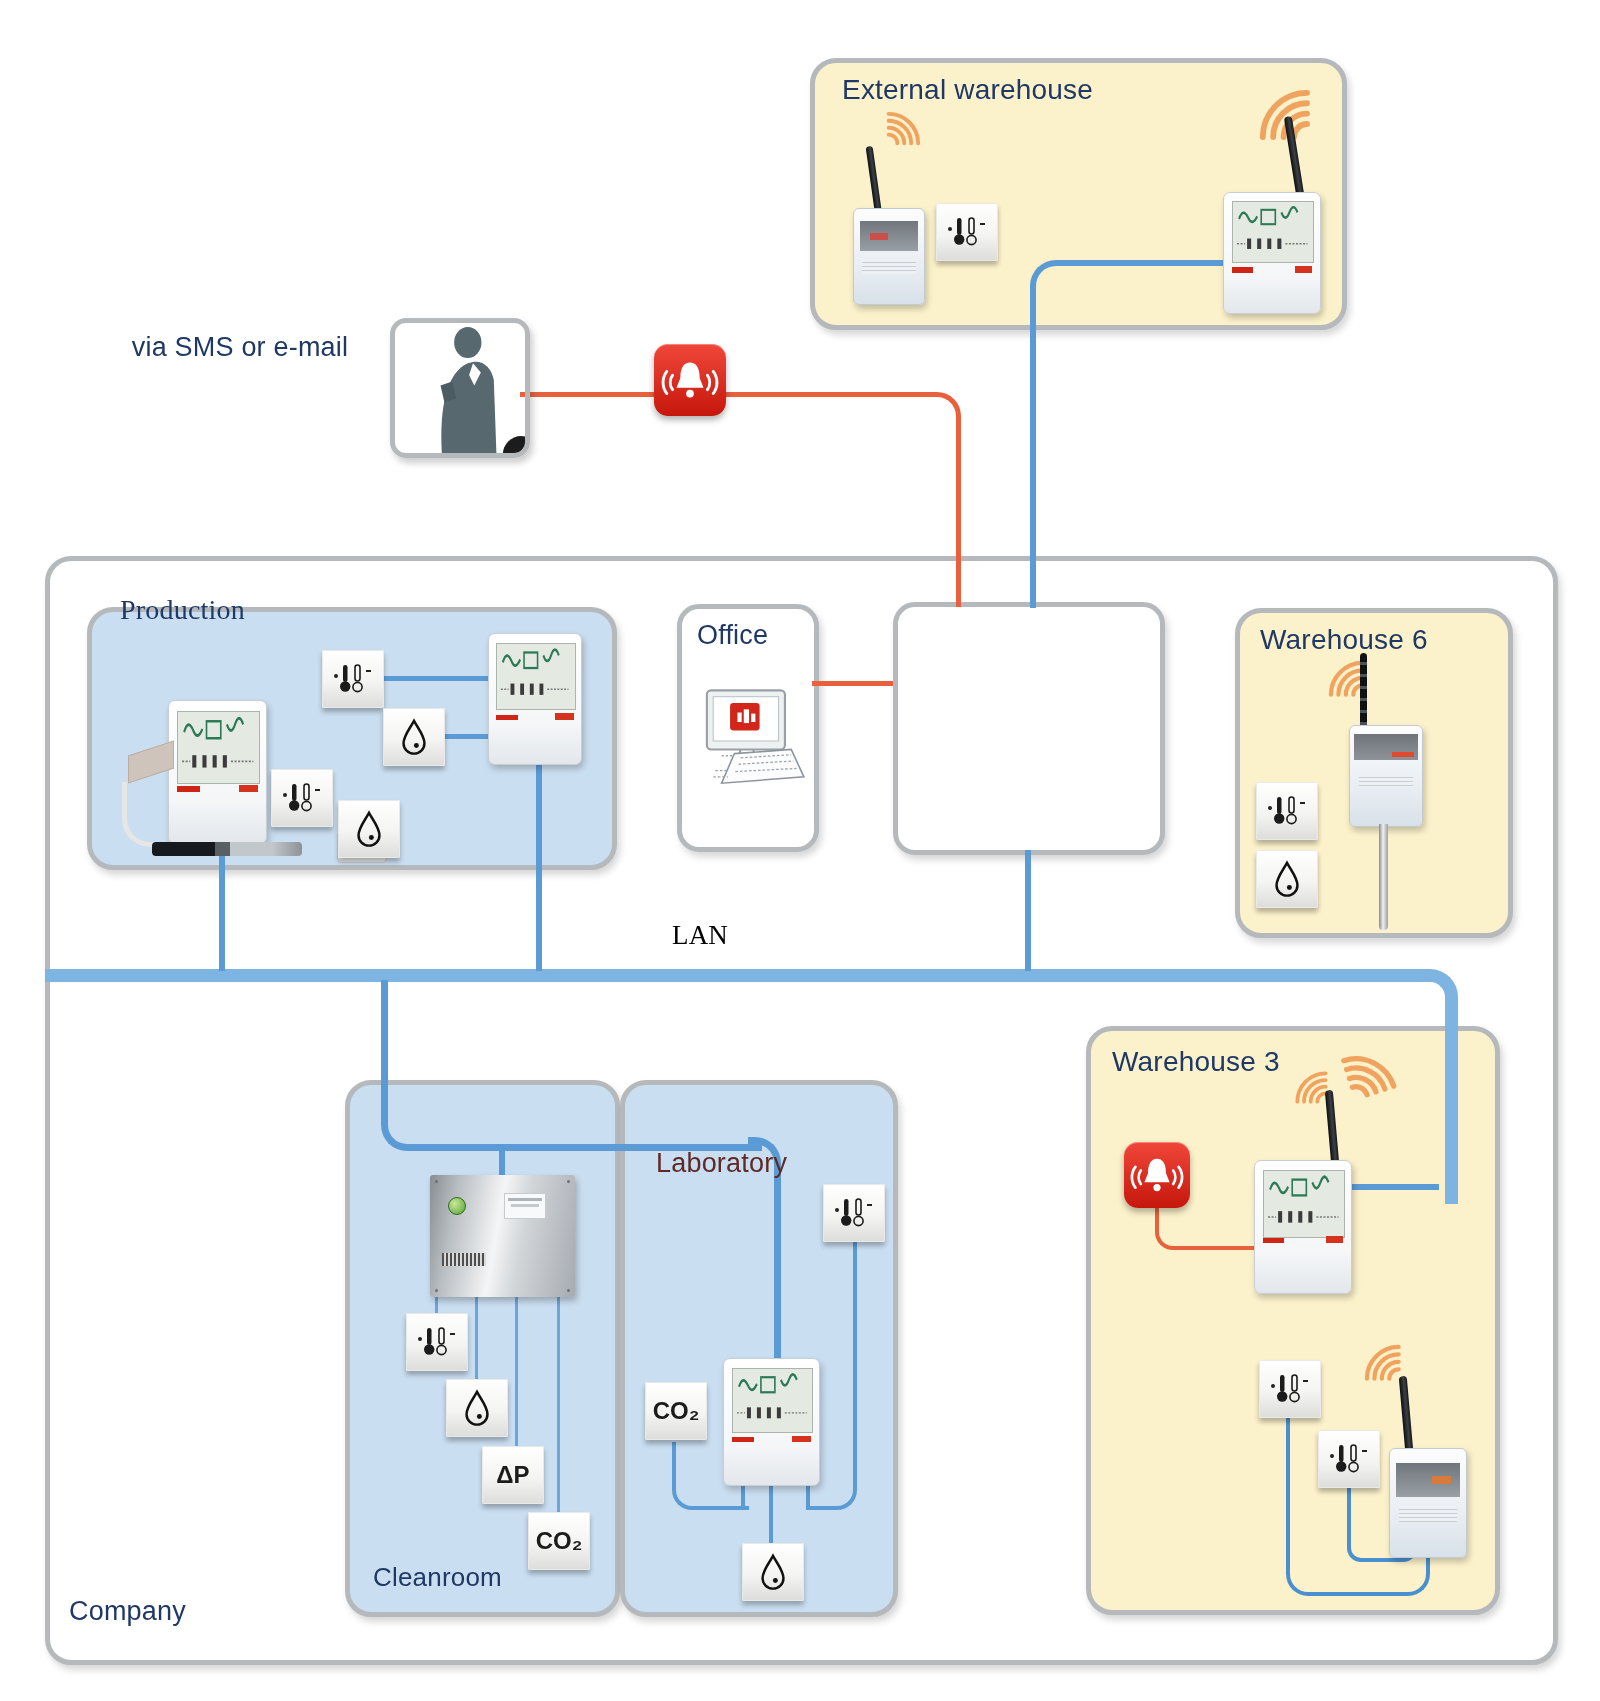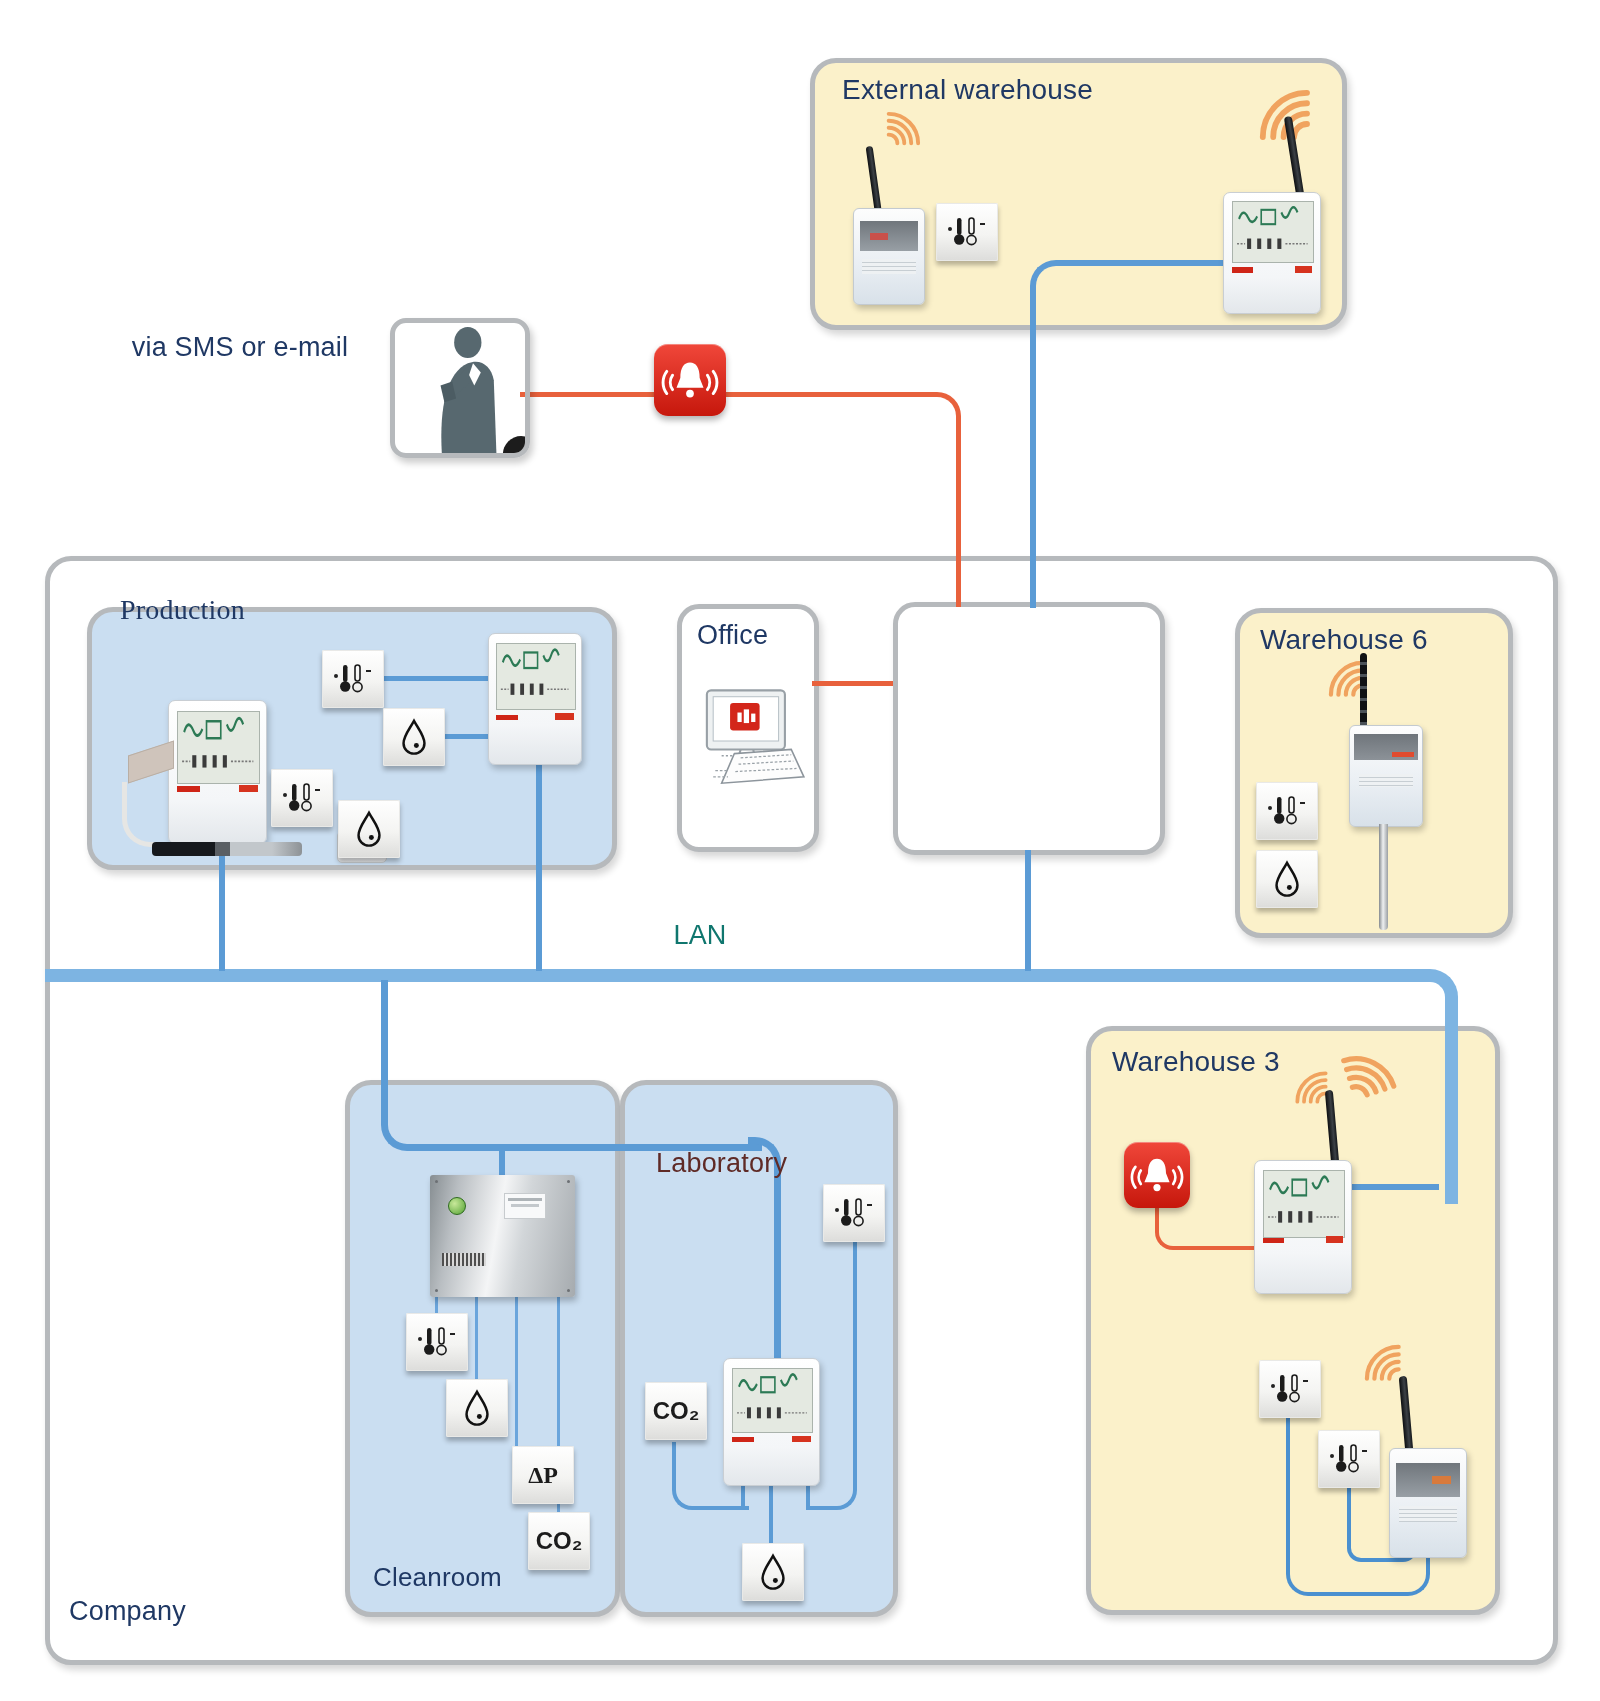--- a/index.html
+++ b/index.html
@@ -84,21 +84,21 @@
   <div class="line" style="left:1347px;top:1532px;width:62px;height:26px;border-left:4px solid #4a90d0;border-right:4px solid #4a90d0;border-bottom:4px solid #4a90d0;border-bottom-left-radius:14px;border-bottom-right-radius:14px;"></div>
 
   <div class="title" style="left:842px;top:74px;">External warehouse</div>
   <div class="title" style="left:120px;top:594px;font-family:Liberation Serif, serif;">Production</div>
   <div class="title" style="left:697px;top:620px;font-size:27px;">Office</div>
   <div class="title" style="left:1260px;top:624px;">Warehouse 6</div>
   <div class="title" style="left:1112px;top:1046px;">Warehouse 3</div>
   <div class="title" style="left:373px;top:1562px;font-size:26px;">Cleanroom</div>
   <div class="title" style="left:656px;top:1148px;font-size:27px;color:#5f2a26;">Laboratory</div>
   <div class="title" style="left:69px;top:1596px;font-size:27px;">Company</div>
-  <div class="title" style="left:660px;top:920px;width:80px;text-align:center;font-size:27px;color:#0f766e;">LAN</div>
+  <div class="title" style="left:660px;top:920px;width:80px;text-align:center;font-size:27px;color:#000000;font-family:Liberation Serif, serif;">LAN</div>
   <div class="title" style="left:110px;top:326px;width:260px;text-align:center;font-size:27px;line-height:42px;">
     <div>via SMS or e-mail</div>
   </div>
 
   <div style="position:absolute;left:390px;top:318px;width:130px;height:130px;border:5px solid #b6b9bc;border-radius:16px;box-shadow:3px 5px 7px rgba(0,0,0,.2);
               background:radial-gradient(circle at 38% 48%, #ffe7d6 0%, #f6a astray 0%, #f49a7c 38%, #ee8768 100%);overflow:hidden;">
     <svg viewBox="0 0 100 100" style="width:100%;height:100%;display:block;">
       <ellipse cx="56" cy="15" rx="10.5" ry="12" fill="#57686f"></ellipse>
       <path d="M36,100 C34,64 40,38 56,31 C66,27 74,33 76,44 L78,100 Z" fill="#57686f"></path>
       <path d="M56,34 L38,50 L43,58 L58,46 Z" fill="#57686f"></path>
@@ -338,21 +338,21 @@
         <circle cx="26.5" cy="26" r="4.6" fill="none" stroke="#1b1b1b" stroke-width="1.6"></circle>
         <rect x="35" y="9" width="5" height="2" fill="#222"></rect>
       </svg>
   </div>
   <div class="sensor" style="left:446px;top:1379px;">
     <svg viewBox="0 0 36 40">
         <path d="M18,3 C23,12 29,19 29,26.5 A11,11 0 1 1 7,26.5 C7,19 13,12 18,3 Z" fill="none" stroke="#111" stroke-width="2.6"></path>
         <circle cx="20.5" cy="29" r="2.6" fill="#111"></circle>
       </svg>
   </div>
-  <div class="sensor" style="left:512px;top:1446px;font-family:Liberation Serif, serif;">
+  <div class="sensor" style="left:482px;top:1446px;">
     <span class="stext">ΔP</span>
   </div>
   <div class="sensor" style="left:528px;top:1512px;">
     <span class="stext">CO₂</span>
   </div>
 
   <div class="sensor" style="left:823px;top:1184px;">
     <svg viewBox="0 0 44 36">
         <circle cx="5" cy="15" r="2" fill="#222"></circle>
         <rect x="12" y="4" width="4.5" height="17" rx="2.2" fill="#1b1b1b"></rect>

